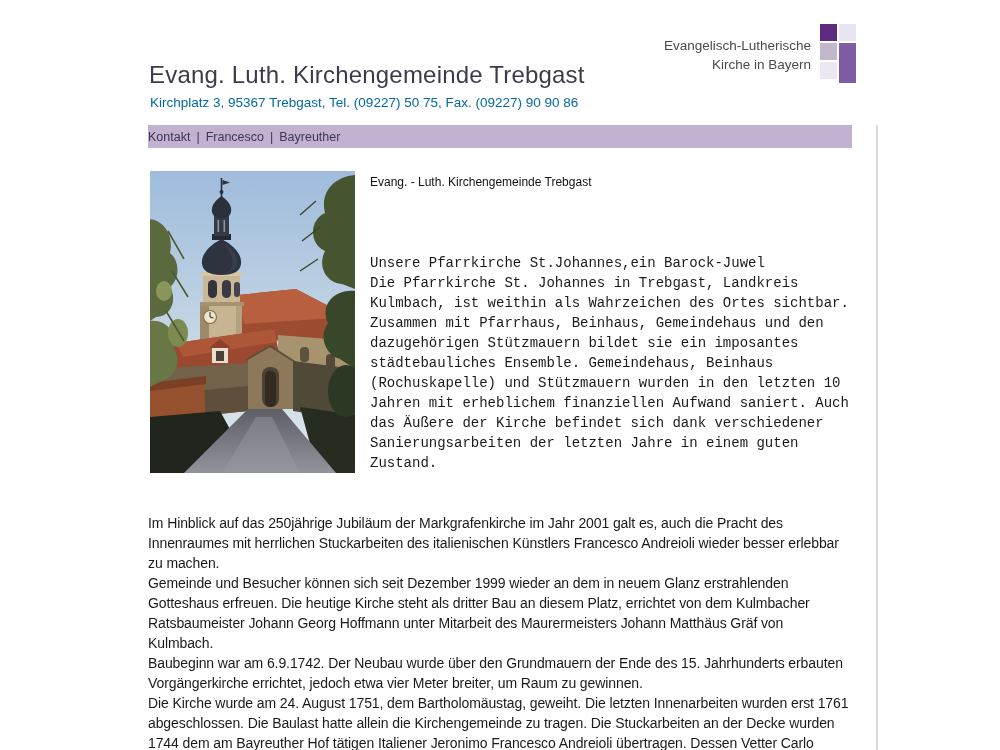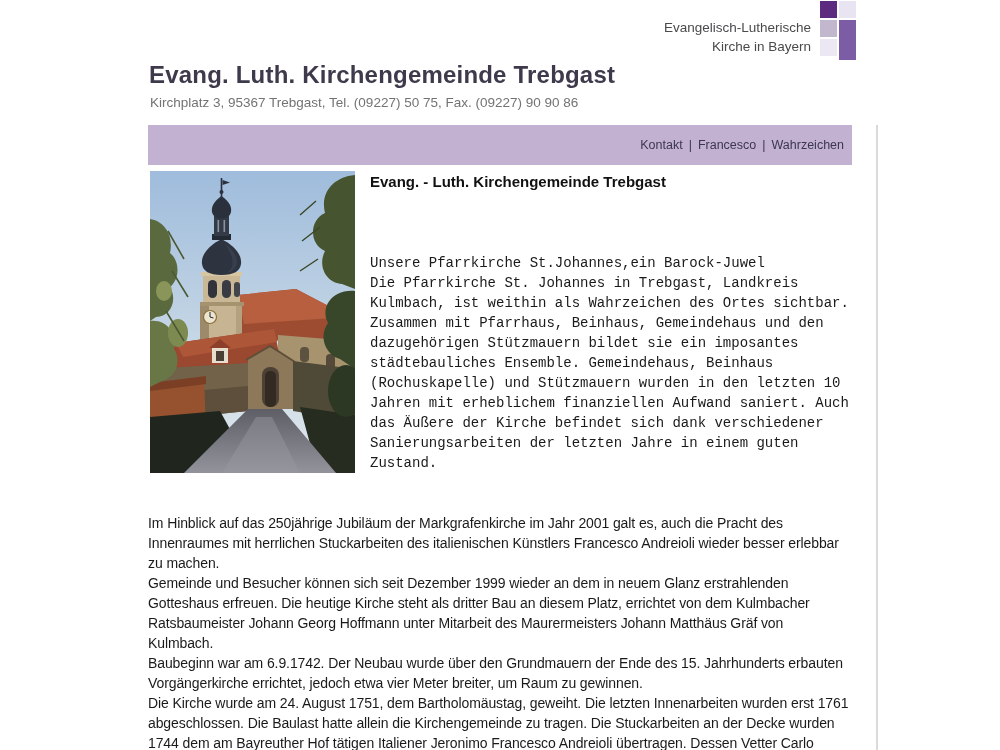--- a/index.html
+++ b/index.html
@@ -4,60 +4,60 @@
 <style>
   html,body { margin:0; padding:0; }
   body {
     width:1000px; height:750px; background:#ffffff;
     font-family:"Liberation Sans", sans-serif;
     -webkit-font-smoothing:antialiased;
   }
   .page { position:relative; width:1000px; height:750px; background:#fff; overflow:hidden; }
 
   
-  .brand { position:absolute; top:1px; right:142px; display:flex; align-items:center; }
+  .brand { position:absolute; top:24px; right:142px; display:flex; align-items:flex-start; }
   .brand-text {
     text-align:right; font-size:13.5px; line-height:19px; color:#4a4a4c;
     margin-top:12px; margin-right:9px; white-space:nowrap;
   }
   .brand-logo { position:relative; width:38px; height:60px; }
   .brand-logo span { position:absolute; display:block; }
   .lg-sq1 { left:0;  top:0;  width:17px; height:17px; background:#5c2b80; }
   .lg-sq2 { left:19px; top:0; width:17px; height:17px; background:#e9e4f1; }
   .lg-sq3 { left:0;  top:19px; width:17px; height:17px; background:#c2b8ce; }
   .lg-sq4 { left:0;  top:38px; width:17px; height:17px; background:#ebe7f3; }
   .lg-bar { left:19px; top:19px; width:17px; height:40px; background:#7c5ca5; }
 
   
   .main-title {
     position:absolute; left:149px; top:61px; margin:0;
-    font-size:24px; font-weight:700; color:#3e3a4b; letter-spacing:0.2px; white-space:nowrap;
+    font-size:24px; font-weight:400; color:#3e3a4b; letter-spacing:0.2px; white-space:nowrap;
   }
-  .address { position:absolute; left:150px; top:95px; font-size:13.5px; color:#737373; white-space:nowrap; }
+  .address { position:absolute; left:150px; top:95px; font-size:13.5px; color:#0369a1; white-space:nowrap; }
 
   
   .navbar {
-    position:absolute; left:148px; top:125px; width:704px; height:40px;
+    position:absolute; left:148px; top:125px; width:704px; height:23px;
     background:#c3b1d2; box-sizing:border-box;
-    display:flex; align-items:center; justify-content:flex-end; gap:6px;
+    display:flex; align-items:center; gap:6px;
     padding-right:8px; font-size:12.5px;
   }
   .nav-link { color:#3b3750; text-decoration:none; cursor:pointer; }
   .nav-sep  { color:#3b3750; }
 
   
   .right-line { position:absolute; left:876px; top:125px; width:2px; height:625px; background:#dadada; }
 
   
   .article {
     position:absolute; left:148px; top:171px; width:702px;
     font-size:14px; line-height:20px; color:#1a1a1a;
   }
   .church-photo { float:left; width:205px; height:302px; margin:0 15px 10px 2px; display:block; }
-  .article h2 { margin:1px 0 61px 0; font-size:15px; line-height:20px; font-weight:700; color:#111; }
+  .article h2 { margin:1px 0 61px 0; font-size:12px; line-height:20px; font-weight:400; color:#111; }
   .p1 { margin:0 0 40px 0;font-family:Liberation Mono, monospace; }
   .p2 { margin:0; letter-spacing:-0.1px; }
 </style>
 </head>
 <body>
 
 <div class="page">
 
   <header class="brand">
     <div class="brand-text">Evangelisch-Lutherische<br>Kirche in Bayern</div>
@@ -71,21 +71,21 @@
   </header>
 
   <h1 class="main-title">Evang. Luth. Kirchengemeinde Trebgast</h1>
   <div class="address">Kirchplatz 3, 95367 Trebgast, Tel. (09227) 50 75, Fax. (09227) 90 90 86</div>
 
   <nav class="navbar">
     <a class="nav-link">Kontakt</a>
     <span class="nav-sep">|</span>
     <a class="nav-link">Francesco</a>
     <span class="nav-sep">|</span>
-    <a class="nav-link">Wahrzeichen</a>
+    <a class="nav-link">Bayreuther</a>
   </nav>
 
   <div class="right-line"></div>
 
   <div class="article">
 
     <svg class="church-photo" viewBox="0 0 205 302" preserveAspectRatio="none" xmlns="http://www.w3.org/2000/svg">
       <defs>
         <linearGradient id="skyg" x1="0" y1="0" x2="0" y2="1">
           <stop offset="0" stop-color="#9fbcdc"></stop>

